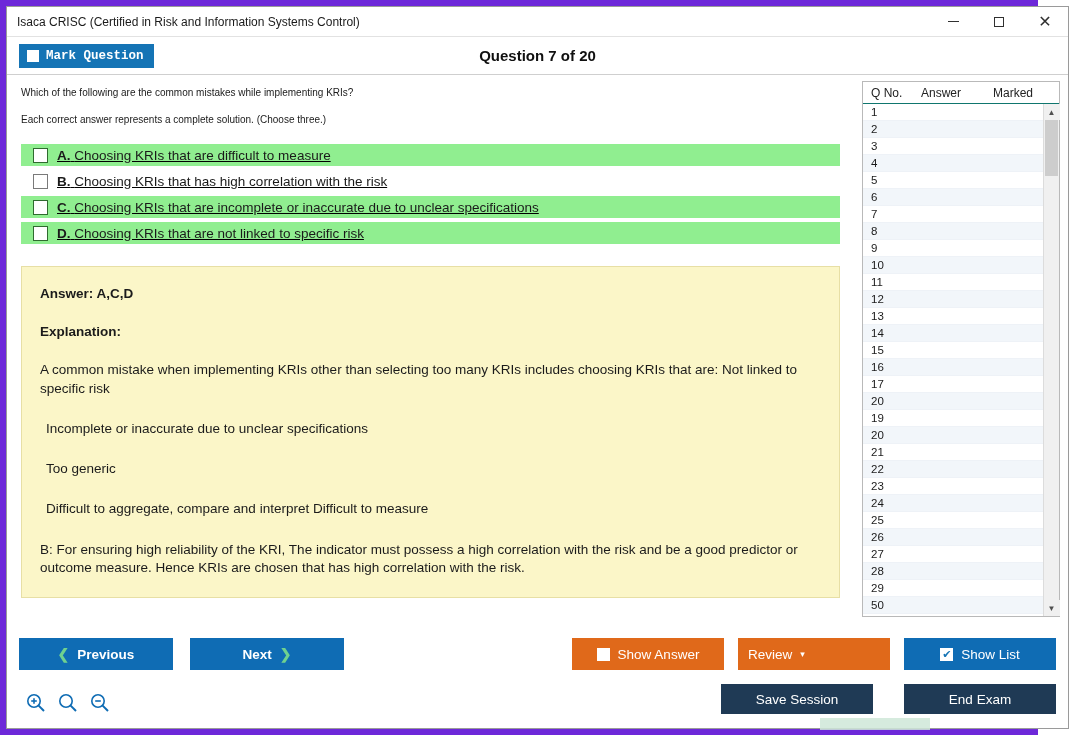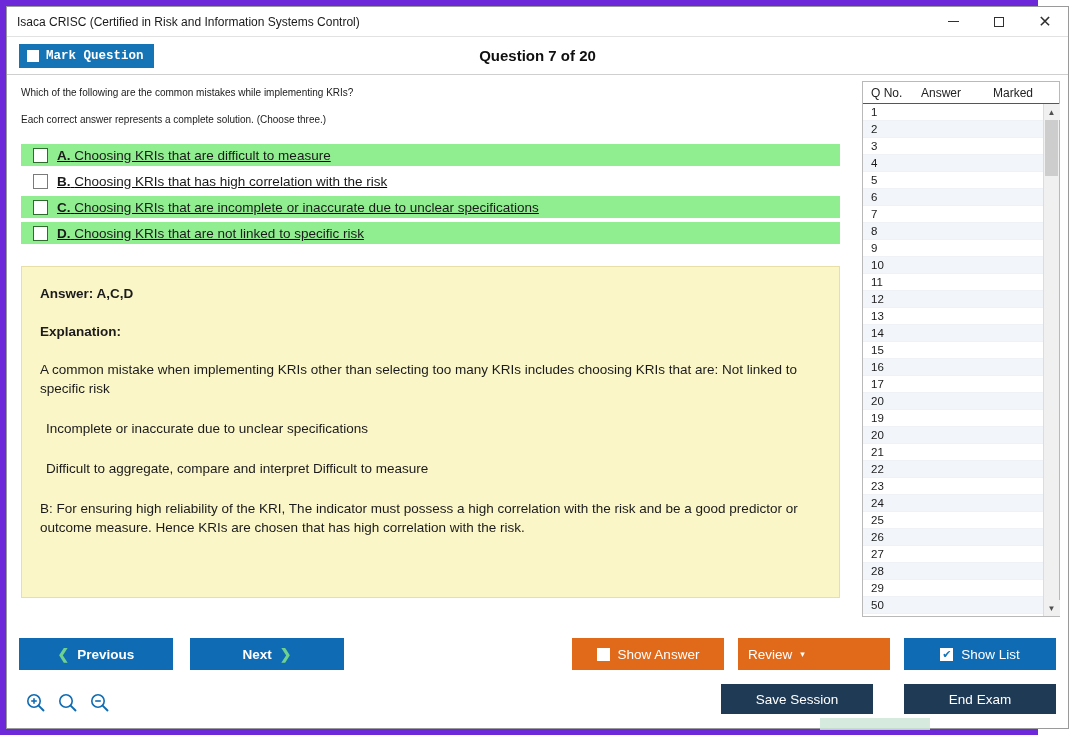--- a/index.html
+++ b/index.html
@@ -349,20 +349,21 @@
               <span class="opt-text"><b>D.</b>&nbsp;<span>Choosing KRIs that are not linked to specific risk</span></span>
             </div>
           </div>
         </div>
 
         <div class="explain">
           <p class="b">Answer: A,C,D</p>
           <p class="b">Explanation:</p>
           <p>A common mistake when implementing KRIs other than selecting too many KRIs includes choosing KRIs that are:  Not linked to specific risk</p>
           <p class="indent">Incomplete or inaccurate due to unclear specifications</p>
+          <p class="indent">Too generic</p>
           <p class="indent">Difficult to aggregate, compare and interpret  Difficult to measure</p>
           <p class="last">B: For ensuring high reliability of the KRI, The indicator must possess a high correlation with the risk and be a good predictor or outcome measure. Hence KRIs are chosen that has high correlation with the risk.</p>
         </div>
       </div>
 
       <div class="right-pane">
         <div class="qlist-head">
           <span class="col-no">Q No.</span>
           <span class="col-ans">Answer</span>
           <span class="col-mark">Marked</span>

